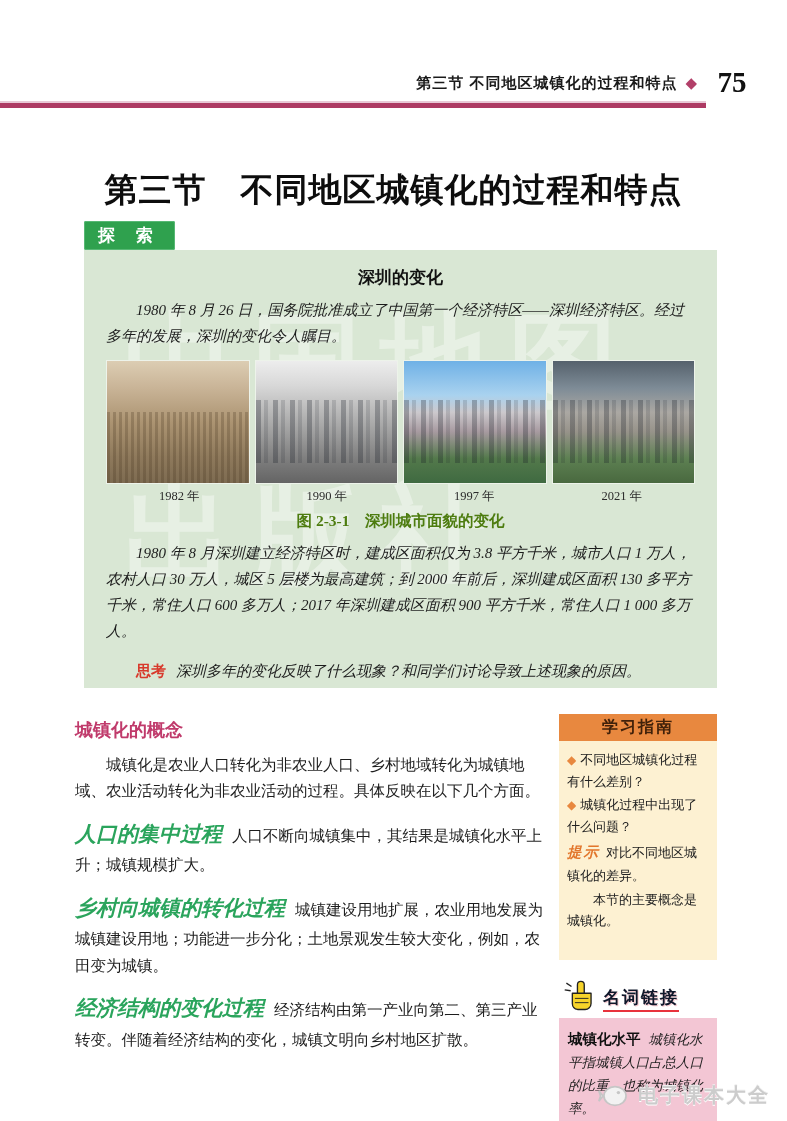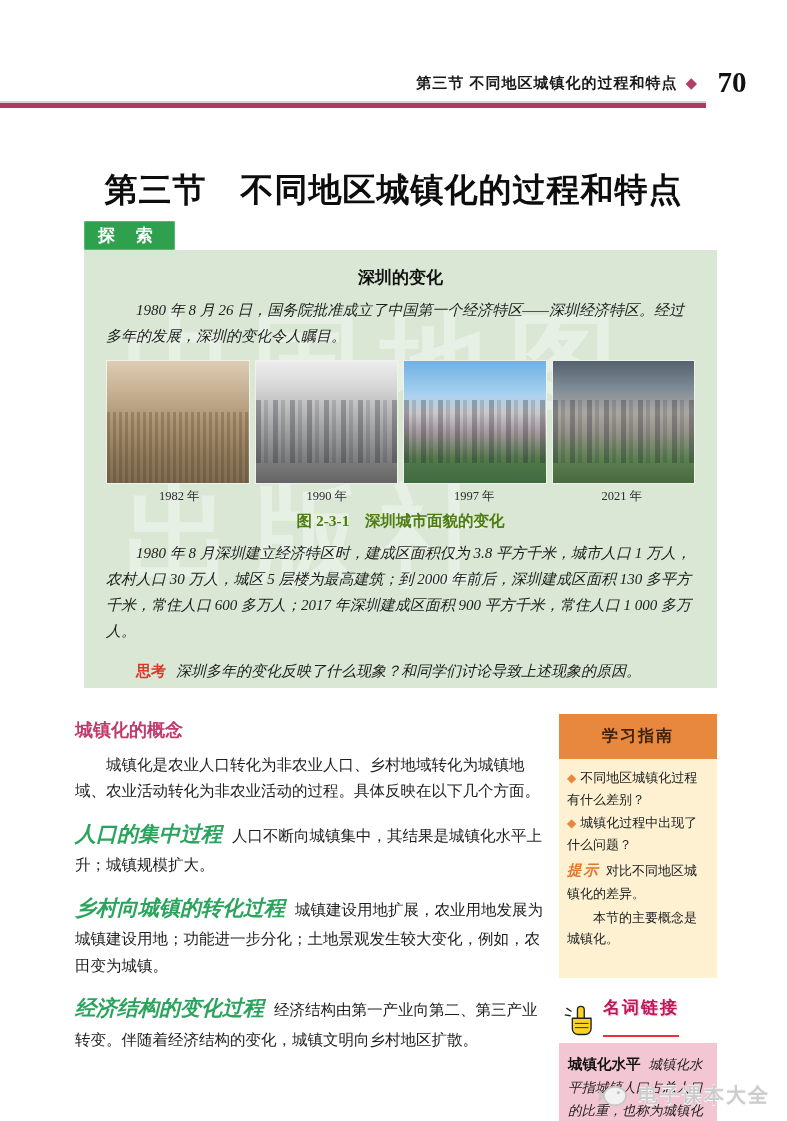--- a/index.html
+++ b/index.html
@@ -57,53 +57,53 @@
   .sec-head{font-family:"Liberation Sans","DejaVu Sans",sans-serif;font-weight:bold;
     font-size:18px;color:#c03a6b;margin:4px 0 10px 0;}
   .bodyp{font-size:15.5px;line-height:1.7;margin:0 0 12px 0;color:#1d1d1d;}
   .bodyp.indent{text-indent:2em;}
   .subhead{color:#2aa45c;font-weight:bold;font-style:italic;font-size:21px;margin-right:10px;}
   
   .col-side{width:158px;flex-shrink:0;}
   .guide{border:0;}
   .guide-hd{background:#e8883f;color:#40210a;text-align:center;
     font-family:"Liberation Sans","DejaVu Sans",sans-serif;font-weight:bold;font-size:16px;
-    padding:12px 0;letter-spacing:2px;}
+    padding:3px 0;letter-spacing:2px;}
   .guide-bd{background:#fdf1d2;padding:8px 8px 28px 8px;
     font-size:13px;line-height:1.65;color:#222;}
   .guide-q{margin:0 0 2px 0;}
   .guide-bullet{color:#e8883f;font-size:12px;margin-right:4px;}
   .hint-label{color:#e2762c;font-weight:bold;font-style:italic;font-size:14.5px;
     letter-spacing:2px;margin-right:6px;}
   .guide-hint{margin:4px 0 0 0;}
   .guide-note{margin:2px 0 0 0;text-indent:2em;}
   
   .termlink{margin-top:18px;}
   .term-title-row{display:flex;align-items:flex-end;gap:6px;padding-left:4px;}
   .hand-icon{width:34px;height:34px;flex-shrink:0;}
-  .term-title{color:#be185d;font-family:"Liberation Sans","DejaVu Sans",sans-serif;
+  .term-title{color:#0f172a;font-family:"Liberation Sans","DejaVu Sans",sans-serif;
     font-weight:bold;font-size:17px;letter-spacing:2px;border-bottom:2px solid #e8323c;
-    text-shadow:1px 1px 0 #f9ccd2;padding-bottom:16px;}
+    text-shadow:1px 1px 0 #f9ccd2;padding-bottom:1px;}
   .term-box{background:#f3c6d4;margin-top:6px;padding:9px 9px 12px 9px;
     font-size:13.5px;line-height:1.7;color:#1d1d1d;font-style:italic;}
   .term-word{font-weight:bold;font-style:normal;font-size:14.5px;color:#111;margin-right:8px;margin-top:16px;}
   
   .footer-mark{position:absolute;top:1082px;left:598px;display:flex;align-items:center;gap:6px;}
   .fish-icon{width:34px;height:24px;}
   .footer-text{font-size:20px;font-weight:bold;color:#cccccc;
     text-shadow:0 1px 0 #ffffff,0 -1px 0 #efefef;letter-spacing:2px;}
 </style>
 </head>
 <body>
 
 <div class="hdr-label">
   <span>第三节 不同地区城镇化的过程和特点</span><span class="hdr-diamond">◆</span>
 </div>
 <div class="hdr-rule"></div>
-<div class="hdr-pagenum">70</div>
+<div class="hdr-pagenum">75</div>
 
 <h1 class="page-title">第三节　不同地区城镇化的过程和特点</h1>
 
 <div class="explore-tab">探 索</div>
 
 <div class="explore-box">
   <div class="explore-watermark">中国地图出版社</div>
   <div class="explore-inner">
     <div class="explore-title">深圳的变化</div>
     <p class="gp indent">1980 年 8 月 26 日，国务院批准成立了中国第一个经济特区——深圳经济特区。经过多年的发展，深圳的变化令人瞩目。</p>

